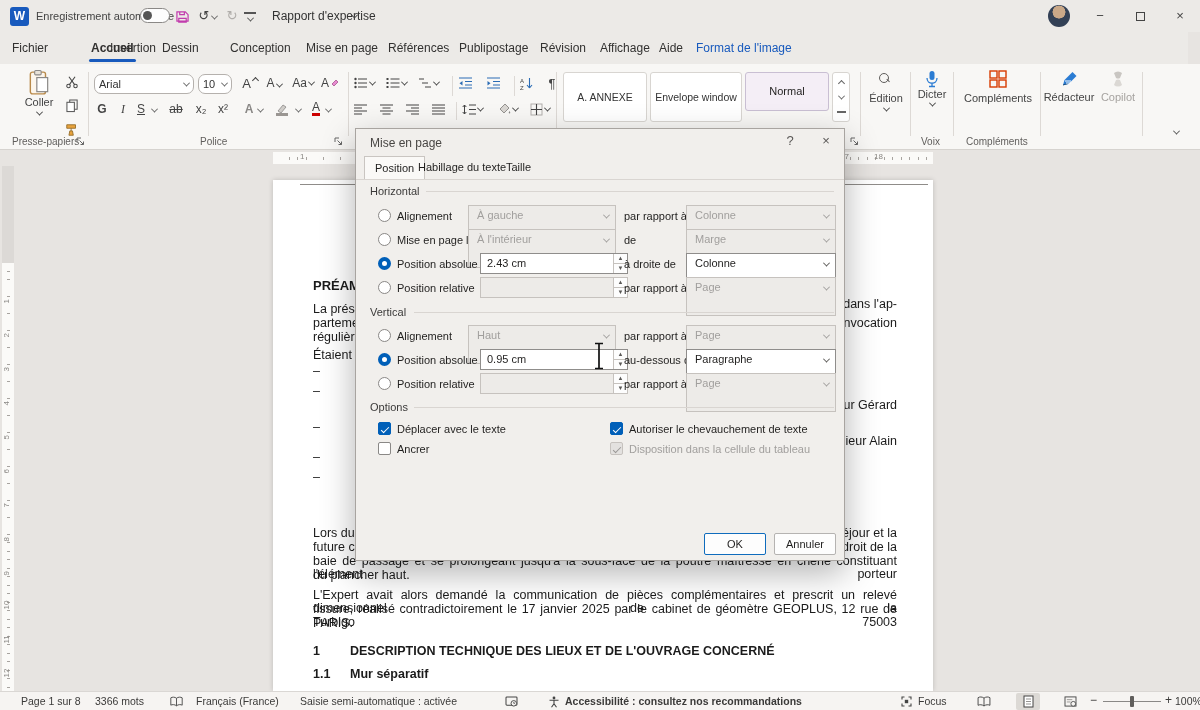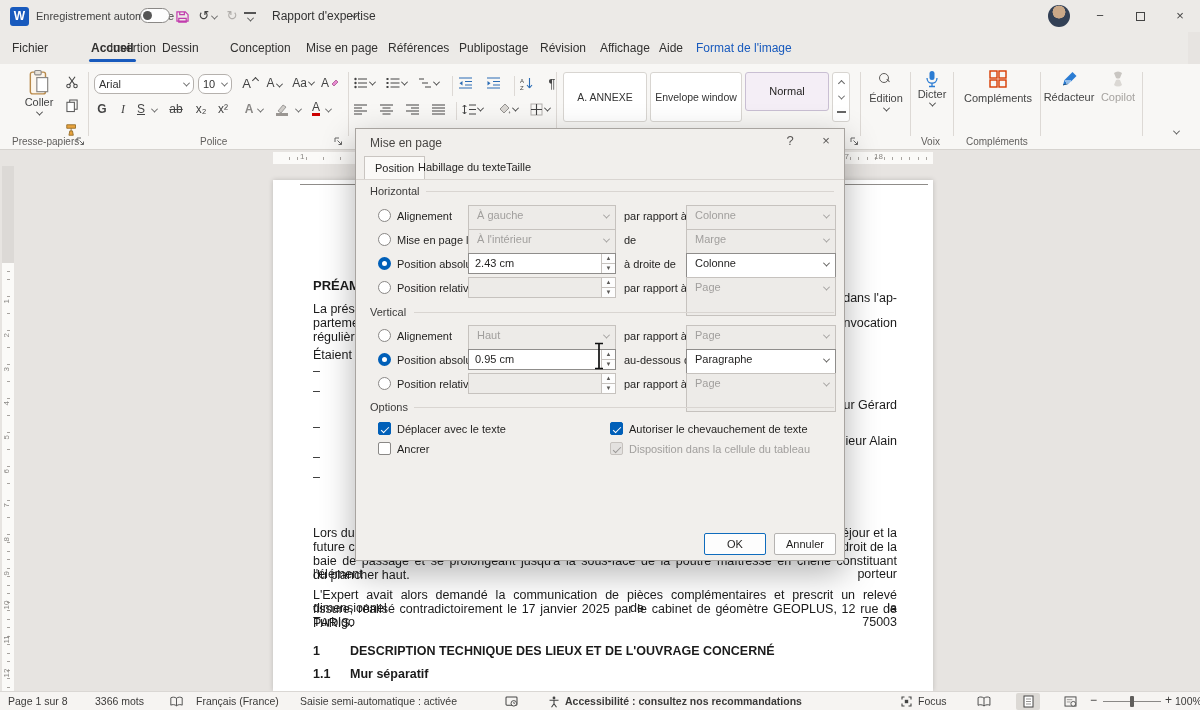--- a/index.html
+++ b/index.html
@@ -80,21 +80,21 @@
   .dlg-tabline { position:absolute; left:0; top:50px; width:488px; height:1px; background:#d9d5d1; }
   .grp-lbl { position:absolute; left:14px; font-size:11px; color:#3b3a39; }
   .grp-line { position:absolute; height:1px; background:#d9d5d1; }
   .radio { position:absolute; width:13px; height:13px; border:1px solid #8a8886; border-radius:50%; background:#fff; }
   .radio.on { border:4px solid #005fb8; }
   .rlabel { position:absolute; font-size:11px; }
   .sel { position:absolute; height:39px; border:1px solid #8f8d8b; background:#fff; padding:0 8px; line-height:19px; font-size:11px; color:#201f1e; }
   .sel.dis { background:#edebe8; color:#a19f9d; border-color:#c6c2be; }
   .sel .chev { position:absolute; right:6px; top:8px; color:#5a5856; }
   .sel.dis .chev { color:#a19f9d; }
-  .spinfield { position:absolute; height:21px; border:1px solid #8f8d8b; background:#fff; padding:0 6px; line-height:19px; font-size:11px; }
+  .spinfield { position:absolute; height:21px; border:1px solid #8f8d8b; background:#fff; padding:0 6px; line-height:19px; font-size:11px;margin-left:12px; }
   .spinfield.dis { background:#edebe8; border-color:#c6c2be; }
   .spinners { position:absolute; right:0; top:0; width:14px; height:19px; border-left:1px solid #c6c2be; }
   .spinners div { height:9.5px; font-size:6px; line-height:9px; text-align:center; color:#5a5856; background:#fdfdfd; }
   .spinners div:first-child { border-bottom:1px solid #c6c2be; }
   .cb { position:absolute; width:13px; height:13px; border:1px solid #8a8886; border-radius:2px; background:#fff; }
   .cb.on { background:#005fb8; border-color:#005fb8; }
   .cb.on::after { content:""; position:absolute; left:4px; top:1.5px; width:3px; height:7px; border-right:1.6px solid #fff; border-bottom:1.6px solid #fff; transform:rotate(45deg); }
   .cb.dis { background:#e3e1df; border-color:#c6c2be; }
   .cb.dis::after { content:""; position:absolute; left:4px; top:1.5px; width:3px; height:7px; border-right:1.6px solid #9a9896; border-bottom:1.6px solid #9a9896; transform:rotate(45deg); }
   .cblabel { position:absolute; font-size:11px; }
@@ -448,21 +448,21 @@
         <span class="vnum" style="top: 484px;">11</span>
         <span class="vnum" style="top: 518px;">12</span>
       </div>
 
     <div class="page"></div>
     <div class="hdr-line"></div>
 
     <div class="doctext abs fragL bold" style="top:129px;font-size:13px;">PRÉAMBULE</div>
 
     <div class="doctext abs fragL" style="top:153px;">La prése</div>
-    <div class="doctext abs fragR" style="top:142px;">dans l'ap-</div>
+    <div class="doctext abs fragR" style="top:148px;">dans l'ap-</div>
     <div class="doctext abs fragL" style="top:167px;">parteme</div>
     <div class="doctext abs fragR" style="top:167px;">nvocation</div>
     <div class="doctext abs fragL" style="top:181px;">régulière</div>
 
     <div class="doctext abs fragL" style="top:199px;">Étaient p</div>
 
     <div class="doctext abs fragL" style="top:215px;">–</div>
     <div class="doctext abs fragL" style="top:235px;">–</div>
     <div class="doctext abs fragR" style="top:249px;">ur Gérard</div>
     <div class="doctext abs fragL" style="top:271px;">–</div>
@@ -577,21 +577,21 @@
     <div class="dlg-btn" style="left:418px;">Annuler</div>
   </div>
 
   <div class="abs ibeam">
     <svg width="14" height="28" viewBox="0 0 14 28">
         <path d="M3 1.5 H11 M7 1.5 V26.5 M3 26.5 H11" stroke="#111" stroke-width="1.7" fill="none"></path>
       </svg>
   </div>
 
   <div class="abs statusbar">
-    <span class="sb" style="left:8px;">Page 1 sur 8</span>
+    <span class="sb" style="left:21px;">Page 1 sur 8</span>
     <span class="sb" style="left:95px;">3366 mots</span>
     <span class="sb" style="left:170px;top:4px;">
         <svg class="ic" width="13" height="11" viewBox="0 0 16 13">
           <path d="M8 2.5 C6 .8 2.5 .8 1 2 V11 C2.5 10 6 10 8 11.8 C10 10 13.5 10 15 11 V2 C13.5 .8 10 .8 8 2.5 Z M8 2.5 V11.8" fill="none" stroke="#444" stroke-width="1.1"></path>
         </svg>
       </span>
     <span class="sb" style="left:196px;">Français (France)</span>
     <span class="sb" style="left:300px;">Saisie semi-automatique : activée</span>
     <span class="sb" style="left:505px;top:4px;">
         <svg class="ic" width="13" height="11" viewBox="0 0 14 12">

